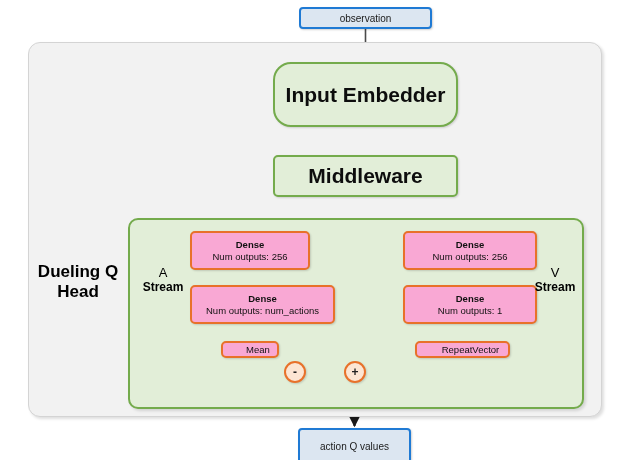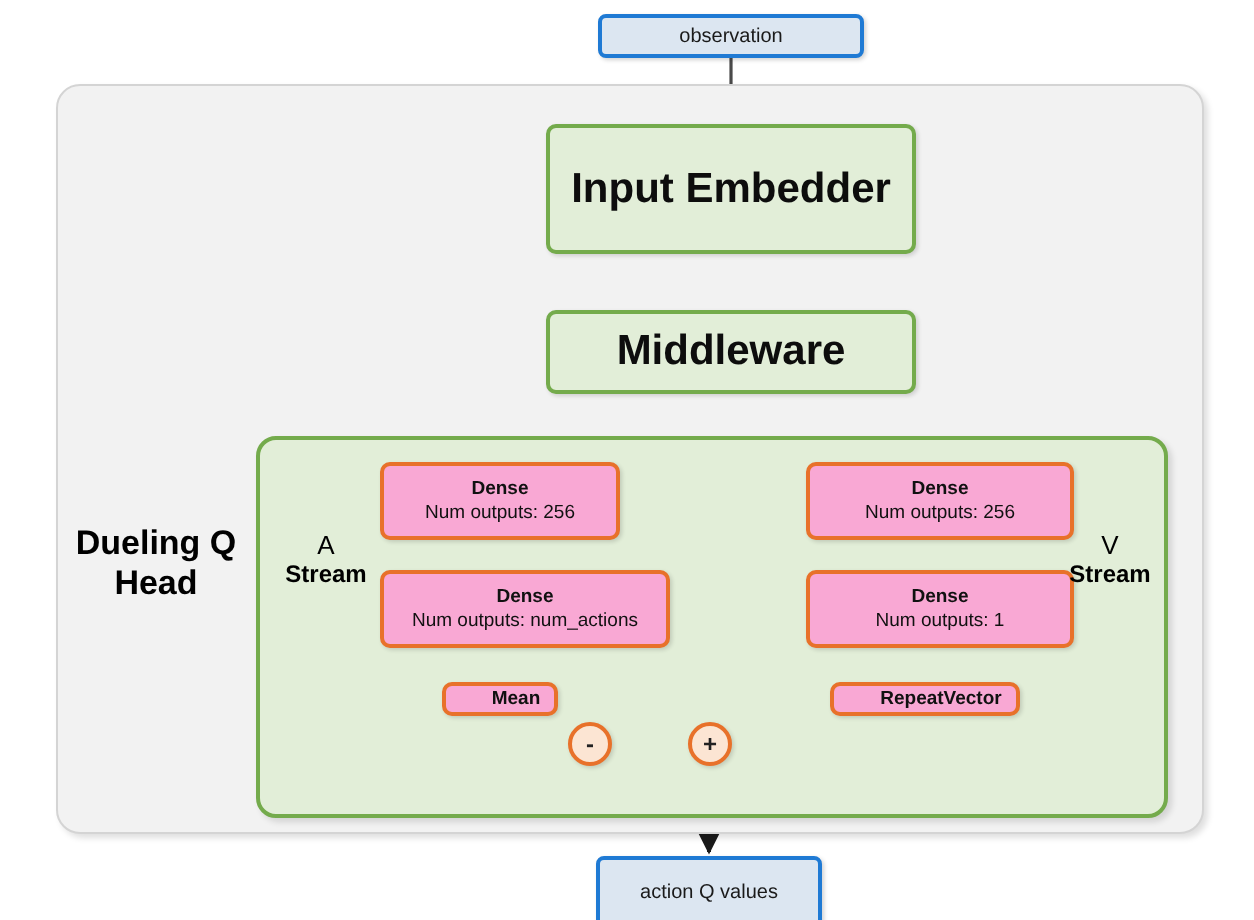--- a/index.html
+++ b/index.html
@@ -84,21 +84,21 @@
   .orange-box .title {
     font-size: 9.5px;
     font-weight: bold;
   }
   .orange-box .sub {
     font-size: 9.5px;
     font-weight: 400;
   }
   .orange-box.single {
     font-size: 9.5px;
-    font-weight: bold;
+    font-weight: normal;
     padding-left: 16px;
   }
   
   .op-circle {
     position: absolute;
     width: 22px; height: 22px;
     border-radius: 50%;
     background: #fce5d3;
     border: 2px solid #e8712a;
     box-sizing: border-box;
@@ -171,21 +171,21 @@
   <line x1="354.5" y1="383" x2="354.5" y2="426" stroke="#111111" stroke-width="2" marker-end="url(#arrowhead)"></line>
 </svg>
 
 <div class="outer-container"></div>
 <div class="head-container"></div>
 
 <div class="node io-box" style="left:299px; top:7px; width:133px; height:22px;">
   <span>observation</span>
 </div>
 
-<div class="node green-box" style="left:273px; top:62px; width:185px; height:65px;">
+<div class="node green-box" style="left:273px; top:62px; width:185px; height:65px;border-radius:18px;">
   <span>Input Embedder</span>
 </div>
 
 <div class="node green-box" style="left:273px; top:155px; width:185px; height:42px;">
   <span>Middleware</span>
 </div>
 
 <div class="free-label label-head" style="left:32px; top:262px; width:92px;">
   <span>Dueling Q</span><br>
   <span>Head</span>

